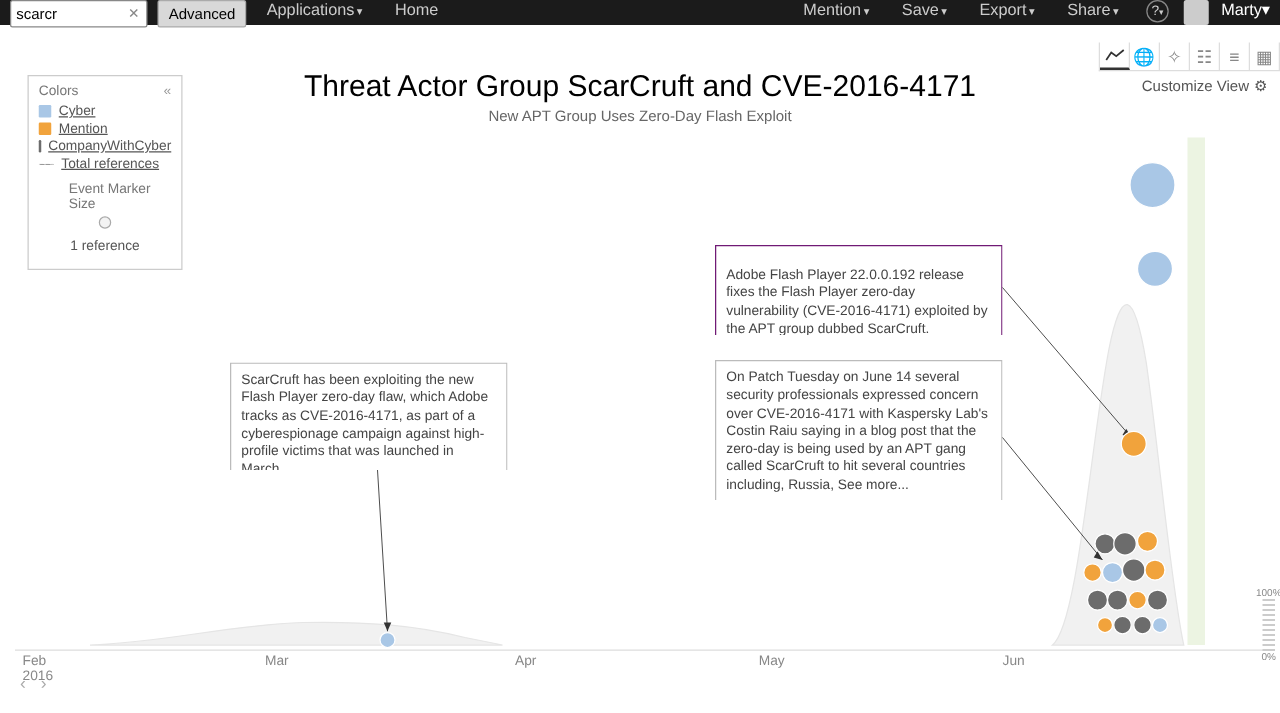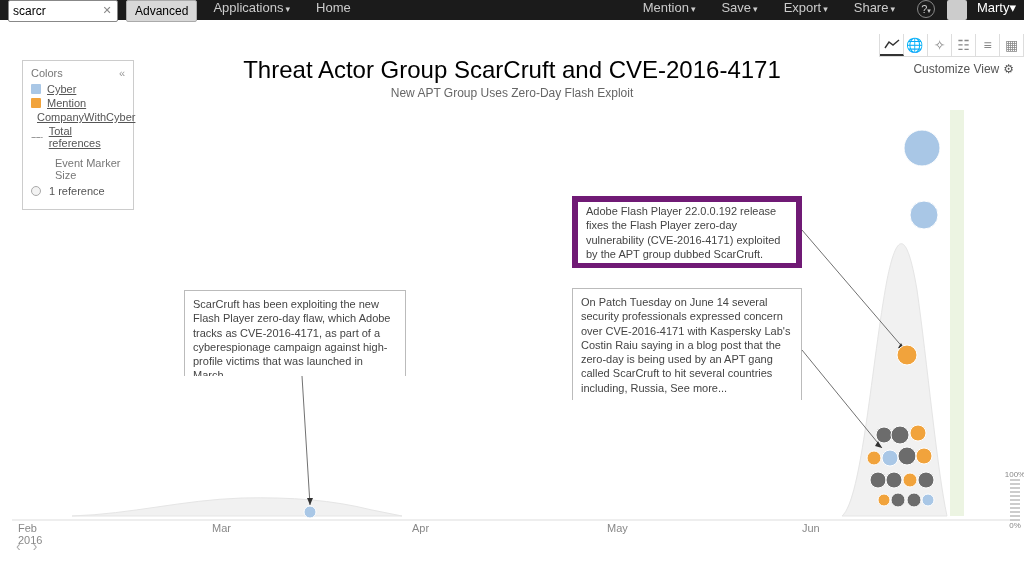--- a/index.html
+++ b/index.html
@@ -20,31 +20,31 @@
 
   
   .subbar { position: absolute; top: 34px; right: 0; display: flex; border-left: 1px solid #ddd; border-bottom: 1px solid #ddd; }
   .subbar .tool { width: 24px; height: 22px; display: flex; align-items: center; justify-content: center; border-right: 1px solid #ddd; cursor: pointer; color: #888; font-size: 14px; }
   .subbar .tool.active { background: #fff; color: #333; border-bottom: 2px solid #333; }
 
   .customize { position: absolute; top: 62px; right: 10px; font-size: 12px; color: #555; cursor: pointer; }
   .customize .gear { margin-left: 4px; font-size: 12px; }
 
   
-  .legend { position: absolute; top: 60px; left: 22px; width: 112px; border: 1px solid #ccc; background: #fff; padding: 6px 8px 10px; font-size: 11px; }
+  .legend { position: absolute; top: 60px; left: 22px; width: 124px; border: 1px solid #ccc; background: #fff; padding: 6px 8px 10px; font-size: 11px; }
   .legend-hd { color: #777; margin-bottom: 4px; display: flex; justify-content: space-between; }
   .legend-hd .collapse { cursor: pointer; color: #999; }
   .legend-row { display: flex; align-items: center; gap: 6px; margin: 2px 0; color: #555; text-decoration: underline; }
   .sw { width: 10px; height: 10px; border-radius: 1px; }
   .sw-cyber            { background: #a9c7e6; }
   .sw-mention          { background: #f1a33c; }
   .sw-companywithcyber { background: #6c6c6c; }
   .legend-row.dashed .sw { background: none; border-bottom: 1px dashed #999; height: 0; width: 12px; }
   .legend-sub { color: #777; margin-top: 8px; margin-bottom: 4px; margin-left: 24px; }
-  .size-row { display: flex; align-items: center; gap: 8px; margin: 2px 0; color: #555; }
+  .size-row { display: flex; align-items: center; gap: 8px; margin: 2px 0; color: #555; flex-direction: column; }
   .size-dot { border: 1px solid #aaa; border-radius: 50%; background: #f3f3f3; }
   .size-dot.small { width: 10px; height: 10px; }
   .size-dot.big   { width: 28px; height: 28px; }
 
   
   .titlewrap { position: absolute; top: 56px; left: 0; right: 0; text-align: center; }
   .title { font-size: 24px; font-weight: 400; color: #000000; }
   .subtitle { font-size: 12px; color: #666; margin-top: 2px; }
 
   
@@ -173,21 +173,21 @@
   <line x1="0" y1="420" x2="1000" y2="420" stroke="#ddd"></line>
 
   <foreignObject x="172" y="190" width="222" height="86">
     <div xmlns="http://www.w3.org/1999/xhtml" class="callout-box" style="border:1px solid #bbb;background:#fff;padding:6px 8px;line-height:1.3;">ScarCruft has been exploiting the new Flash Player zero-day flaw, which Adobe tracks as CVE-2016-4171, as part of a cyberespionage campaign against high-profile victims that was launched in March.</div>
   </foreignObject>
   <path class="callout-line" d="M290,276 L298,405"></path>
   <polygon points="298,405 295,398 301,398" fill="#333"></polygon>
   <circle class="dot" cx="298" cy="412" r="6" fill="#a9c7e6"></circle>
 
   <foreignObject x="560" y="96" width="230" height="72">
-    <div xmlns="http://www.w3.org/1999/xhtml" class="callout-box" style="border:6px solid #701a75;background:#fff;padding:2px 8px;line-height:1.3;">Adobe Flash Player 22.0.0.192 release fixes the Flash Player zero-day vulnerability (CVE-2016-4171) exploited by the APT group dubbed ScarCruft.</div>
+    <div xmlns="http://www.w3.org/1999/xhtml" class="callout-box" style="border:1px solid #701a75;background:#fff;padding:16px 8px;line-height:1.3;">Adobe Flash Player 22.0.0.192 release fixes the Flash Player zero-day vulnerability (CVE-2016-4171) exploited by the APT group dubbed ScarCruft.</div>
   </foreignObject>
   <path class="callout-line" d="M790,130 L893,250"></path>
   <polygon points="893,250 886,248 889,243" fill="#333"></polygon>
 
   <foreignObject x="560" y="188" width="230" height="112">
     <div xmlns="http://www.w3.org/1999/xhtml" class="callout-box" style="border:1px solid #bbb;background:#fff;padding:6px 8px;line-height:1.3;">On Patch Tuesday on June 14 several security professionals expressed concern over CVE-2016-4171 with Kaspersky Lab's Costin Raiu saying in a blog post that the zero-day is being used by an APT gang called ScarCruft to hit several countries including,  Russia,   See more...</div>
   </foreignObject>
   <path class="callout-line" d="M790,250 L870,348"></path>
   <polygon points="870,348 863,346 866,341" fill="#333"></polygon>
 

